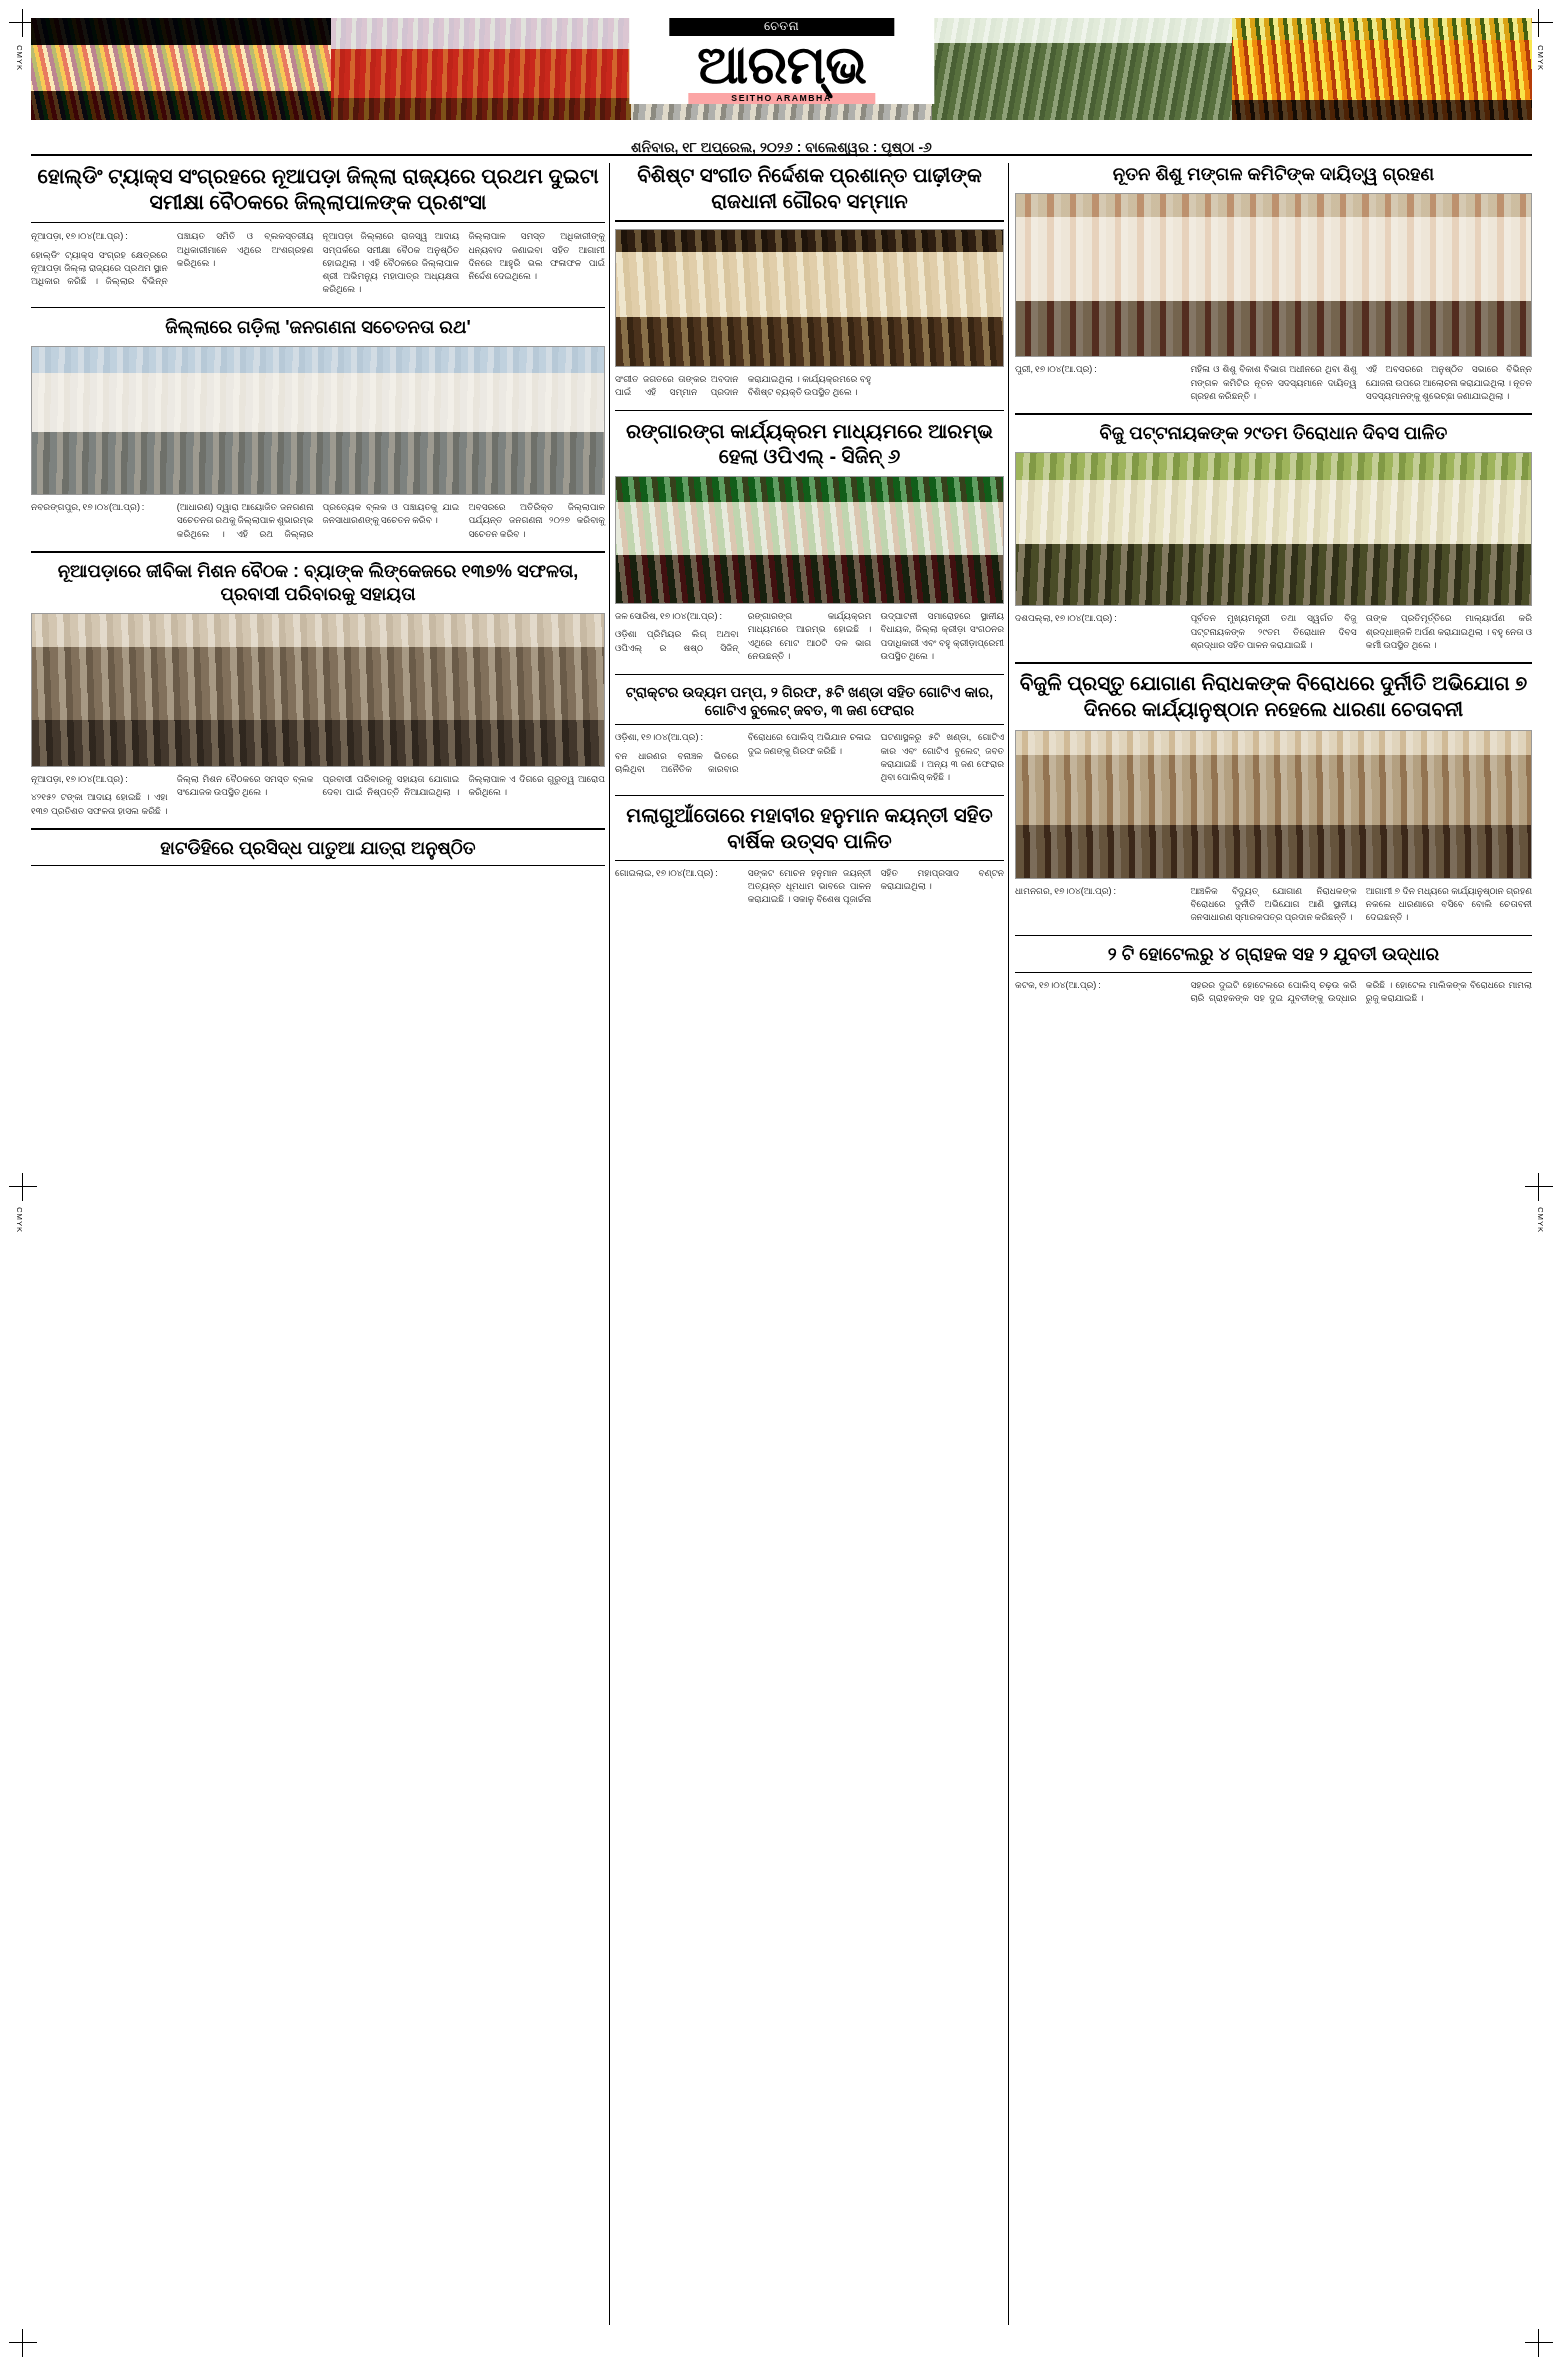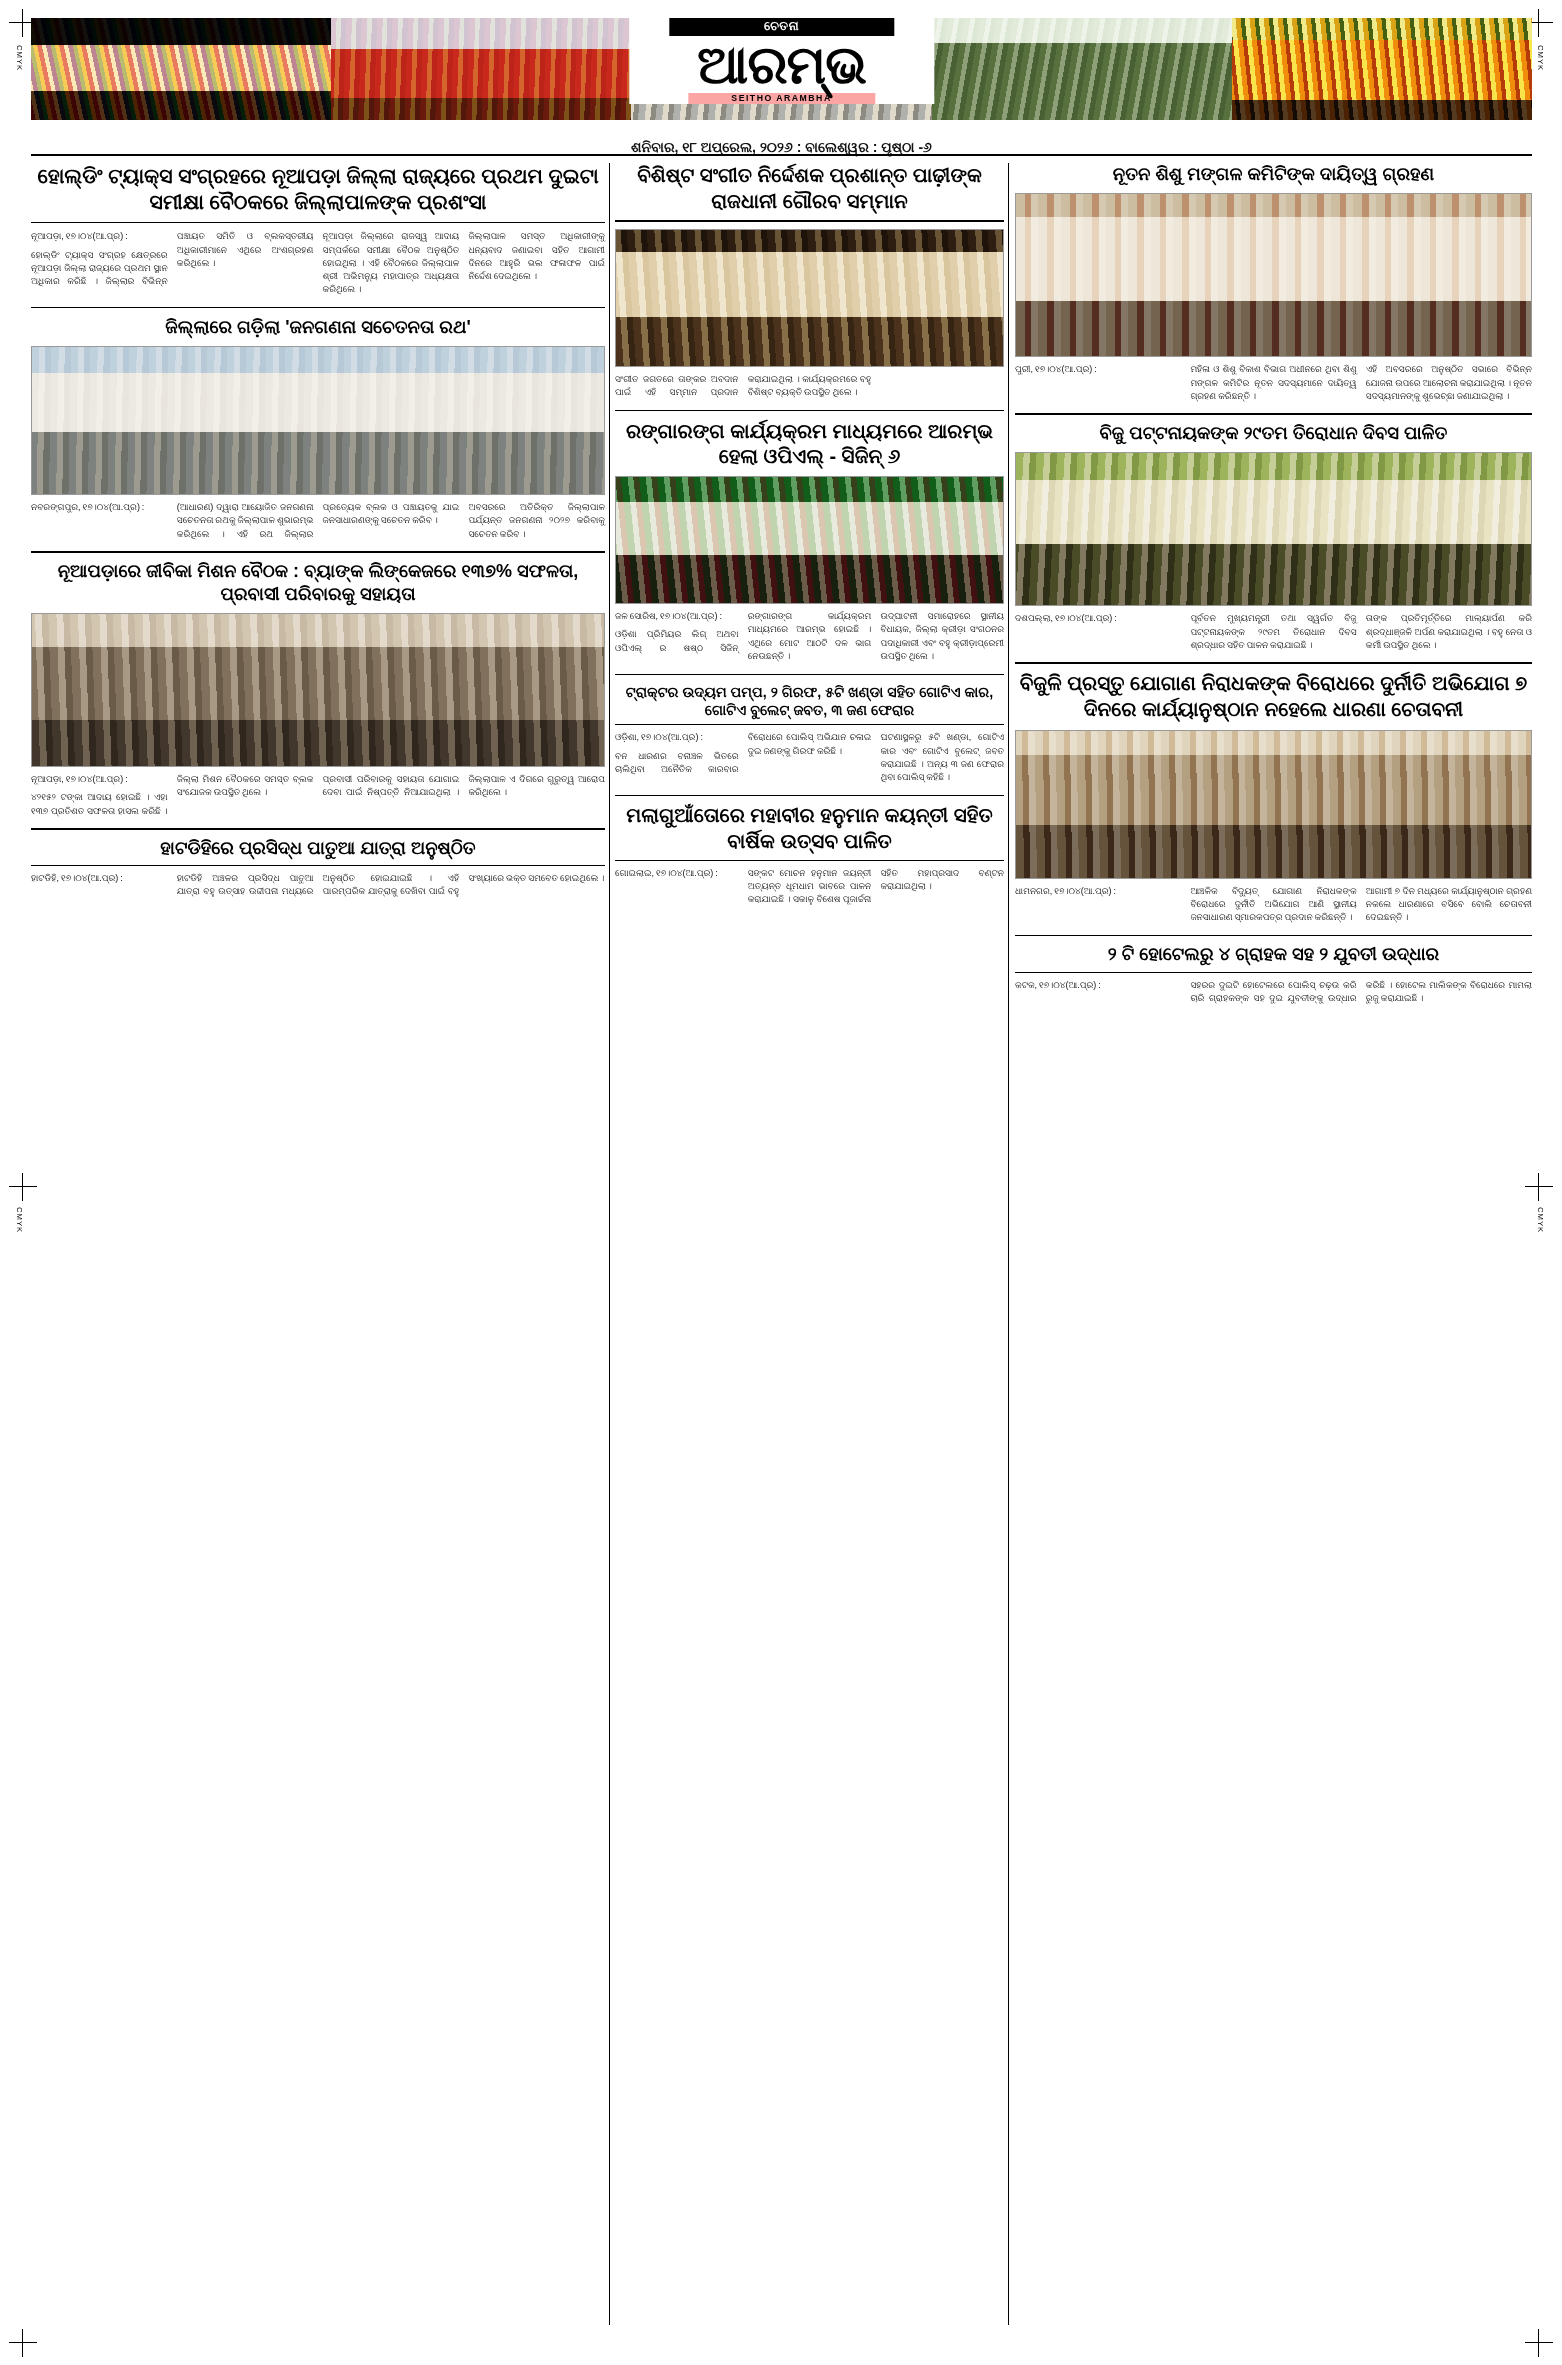--- a/index.html
+++ b/index.html
@@ -17,21 +17,21 @@
   }
   
   .masthead{position:absolute;left:31px;top:18.4px;width:1501px;height:118px;}
   .mast-strip{position:absolute;left:0;top:0;width:100%;height:102px;overflow:hidden;display:flex;}
   .mast-strip .ph{flex:1 1 auto;height:100%;}
   .logo-wrap{
     position:absolute;left:50%;top:-3.1px;transform:translateX(-50%);
     width:287px;text-align:center;background:#fff;padding:0 9.2px;z-index:4;
   }
   .logo-kicker{
-    background:#000;color:#fff;font-size:12.3px;line-height:17.4px;font-weight:bold;
+    background:#000;color:#fff;font-size:12.3px;line-height:17.4px;font-weight:normal;
     letter-spacing:0.5px;margin:3.1px 31px 1px 31px;
   }
   .logo-main{
     font-size:53px;line-height:56px;font-weight:bold;color:#000;
     font-family:"Liberation Serif",serif;letter-spacing:-1px;
   }
   .logo-sub{
     background:#fca5a5;color:#000;font-size:8.7px;line-height:11.3px;font-weight:bold;
     letter-spacing:1.5px;margin:0 50px;
   }
@@ -165,24 +165,20 @@
           <p class="ptext first">ନୂଆପଡ଼ା, ୧୭।୦୪(ଆ.ପ୍ର) :</p>
           <p class="ptext">୪୨୧୫୨ ଟଙ୍କା ଆଦାୟ ହୋଇଛି । ଏହା ୧୩୭ ପ୍ରତିଶତ ସଫଳତା ହାସଲ କରିଛି । ଜିଲ୍ଲା ମିଶନ ବୈଠକରେ ସମସ୍ତ ବ୍ଲକ ସଂଯୋଜକ ଉପସ୍ଥିତ ଥିଲେ ।</p>
           <p class="ptext">ପ୍ରବାସୀ ପରିବାରକୁ ସହାୟତା ଯୋଗାଇ ଦେବା ପାଇଁ ନିଷ୍ପତ୍ତି ନିଆଯାଇଥିଲା । ଜିଲ୍ଲାପାଳ ଏ ଦିଗରେ ଗୁରୁତ୍ୱ ଆରୋପ କରିଥିଲେ ।</p>
         </div>
       </div>
 
       <div class="article">
         <div class="rule"></div>
         <div class="hl hl-lg">ହାଟଡିହିରେ ପ୍ରସିଦ୍ଧ ପାତୁଆ ଯାତ୍ରା ଅନୁଷ୍ଠିତ</div>
         <div class="rule-thin"></div>
-        <div class="body-cols bc4">
-          <p class="ptext first">ହାଟଡିହି, ୧୭।୦୪(ଆ.ପ୍ର) :</p>
-          <p class="ptext">ହାଟଡିହି ଅଞ୍ଚଳର ପ୍ରସିଦ୍ଧ ପାତୁଆ ଯାତ୍ରା ବହୁ ଉତ୍ସାହ ଉଦ୍ଦୀପନା ମଧ୍ୟରେ ଅନୁଷ୍ଠିତ ହୋଇଯାଇଛି । ଏହି ପାରମ୍ପରିକ ଯାତ୍ରାକୁ ଦେଖିବା ପାଇଁ ବହୁ ସଂଖ୍ୟାରେ ଭକ୍ତ ସମବେତ ହୋଇଥିଲେ ।</p>
-        </div>
       </div>
 
     </div>
 
     <div class="col colB">
 
       <div class="article">
         <div class="hl hl-md">ବିଶିଷ୍ଟ ସଂଗୀତ ନିର୍ଦ୍ଦେଶକ ପ୍ରଶାନ୍ତ ପାଢ଼ୀଙ୍କ ରାଜଧାନୀ ଗୌରବ ସମ୍ମାନ</div>
         <div class="rule"></div>
         <div class="photo" style="height:138px;margin:5.1px 0 6.1px 0;background:

